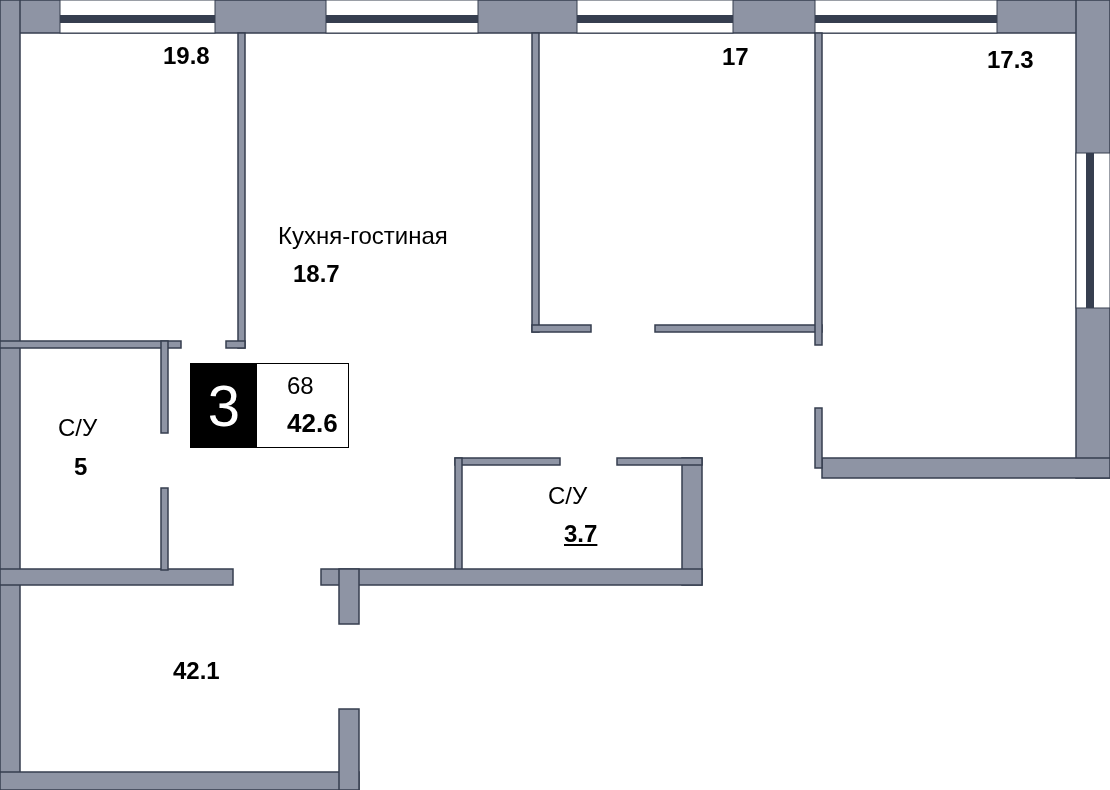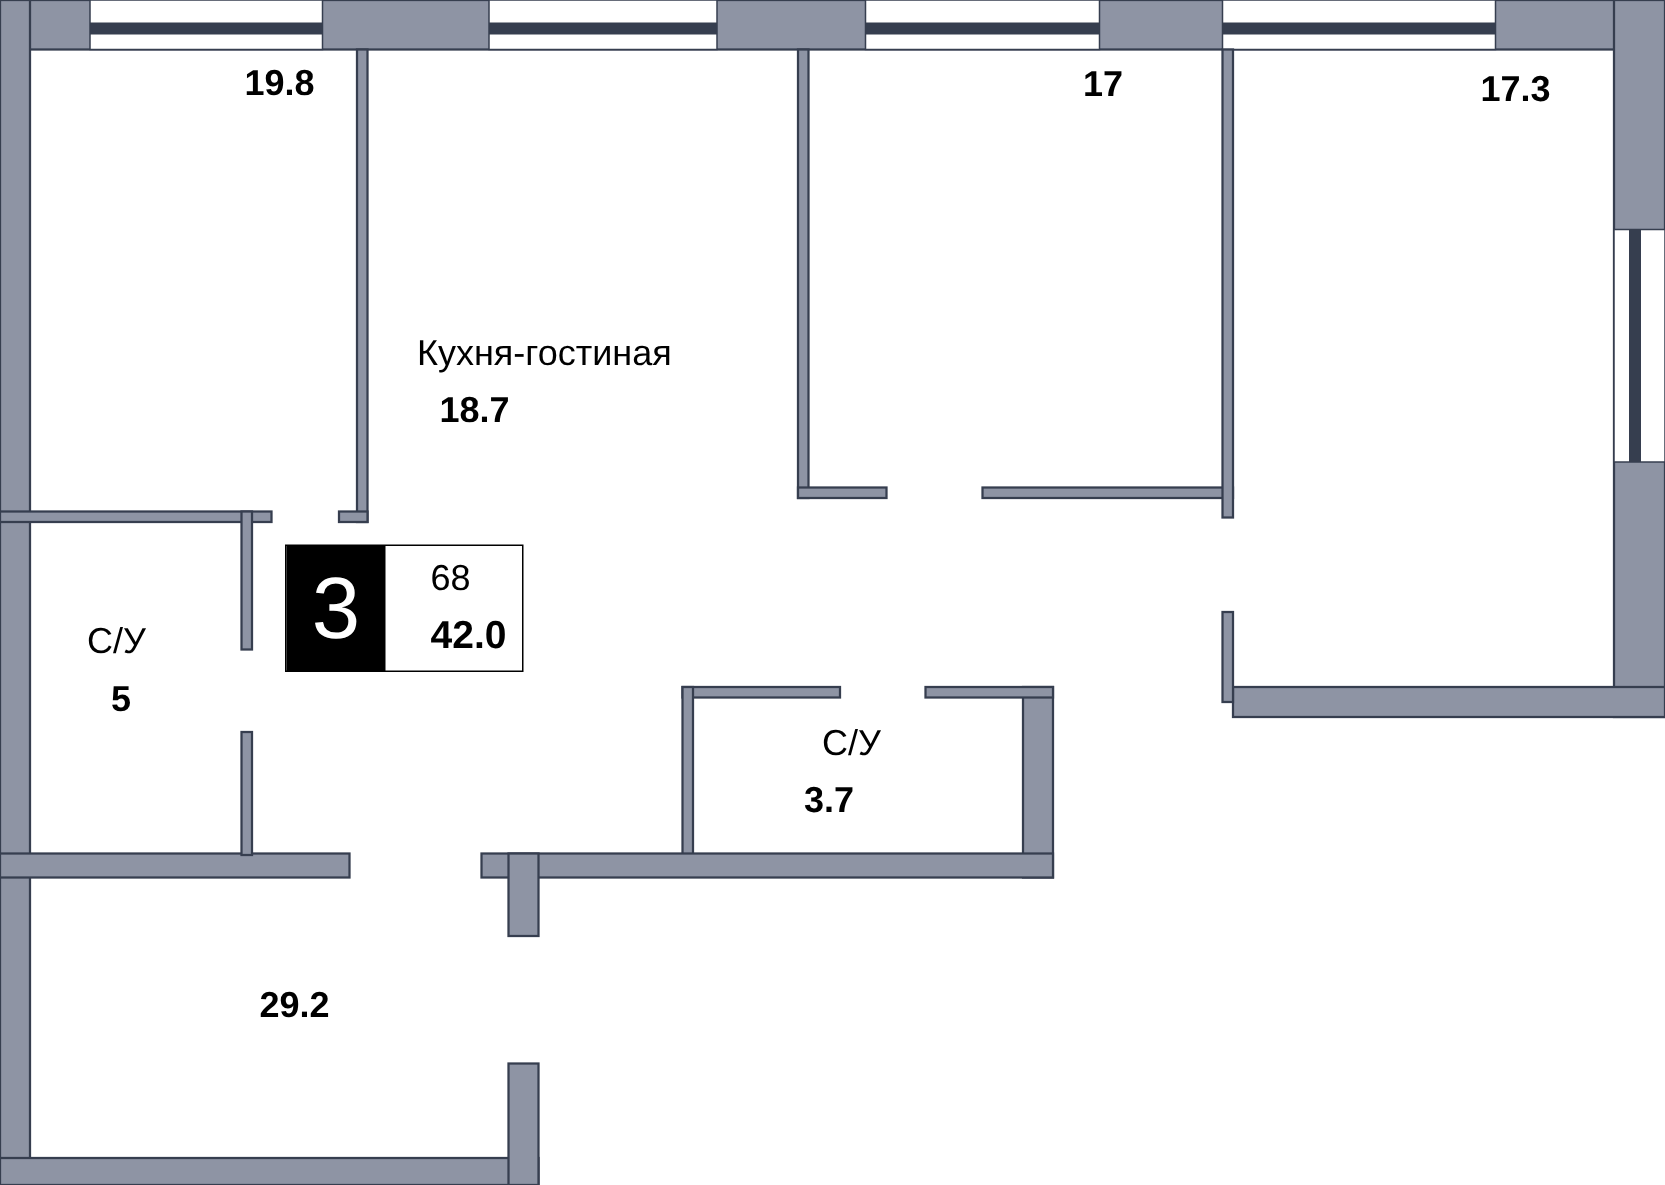--- a/index.html
+++ b/index.html
@@ -77,20 +77,20 @@
 </svg>
 
 <div class="lbl area" style="left:163px;top:42px;">19.8</div>
 <div class="lbl name" style="left:278px;top:222px;">Кухня-гостиная</div>
 <div class="lbl area" style="left:293px;top:260px;">18.7</div>
 <div class="lbl area" style="left:722px;top:43px;">17</div>
 <div class="lbl area" style="left:987px;top:46px;">17.3</div>
 <div class="lbl name" style="left:58px;top:414px;">С/У</div>
 <div class="lbl area" style="left:74px;top:453px;">5</div>
 <div class="lbl name" style="left:548px;top:482px;">С/У</div>
-<div class="lbl area" style="left:536px;top:520px;">3.7</div>
-<div class="lbl area" style="left:173px;top:657px;">29.2</div>
+<div class="lbl area" style="left:564px;top:520px;text-decoration:underline;">3.7</div>
+<div class="lbl area" style="left:173px;top:657px;">42.1</div>
 
 <div class="badge">
   <div class="badge-num">3</div>
   <div class="badge-a">68</div>
-  <div class="badge-b">42.0</div>
+  <div class="badge-b">42.6</div>
 </div>
 
 </body></html>

